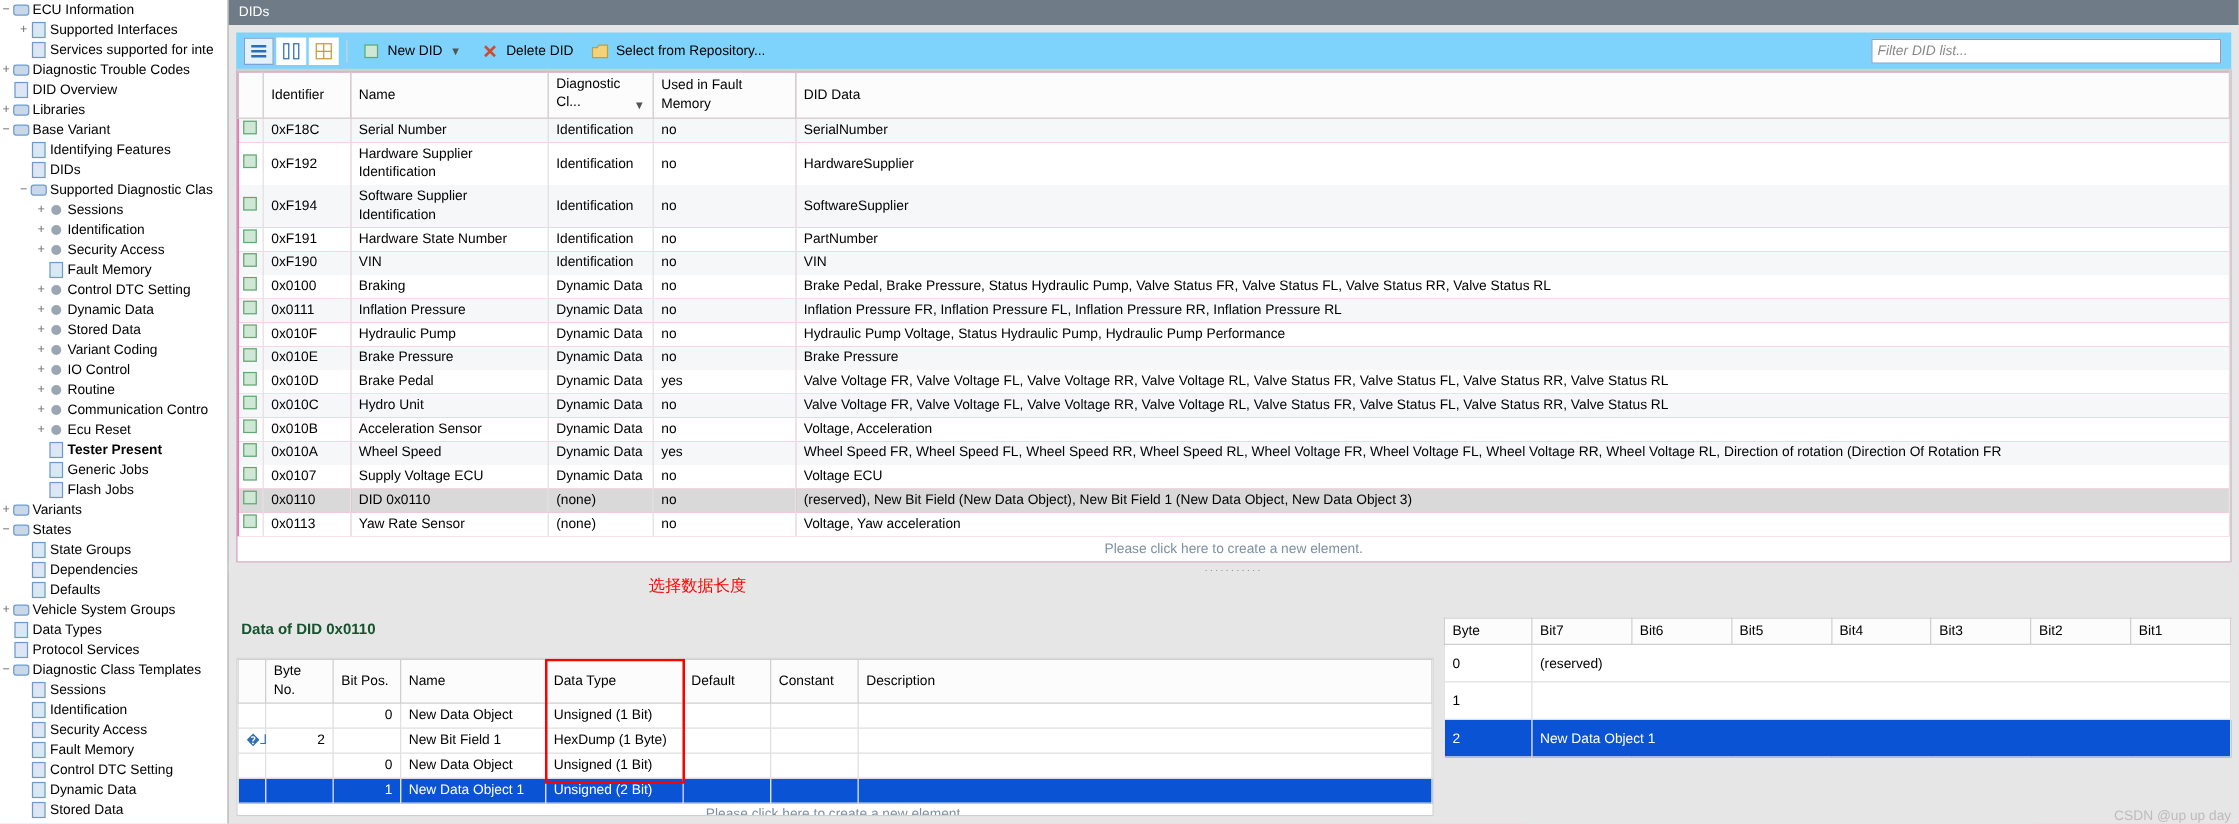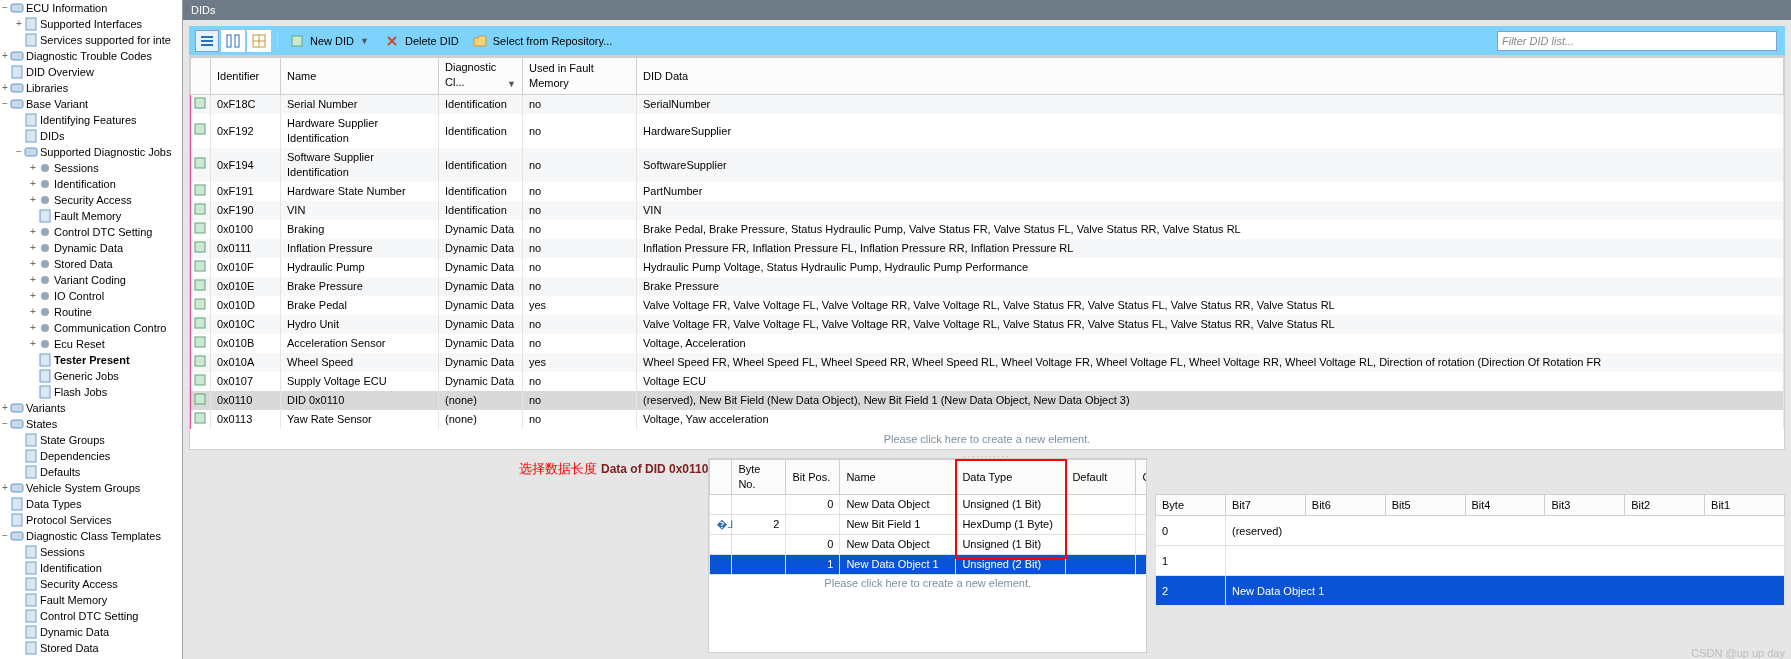--- a/index.html
+++ b/index.html
@@ -41,24 +41,24 @@
 .grid tbody tr.sel td { background:#d9d9d9; }
 .grid .ci { width:20px; padding:0 2px; text-align:center; }
 .grid .c0 { width:70px; } .grid .c1 { width:158px; } .grid .c2 { width:84px; } .grid .c3 { width:114px; } .grid .c4 { }
 .grid .drop-arr { float:right; color:#555; font-size:9px; margin-top:2px;}
 .grid-footer { text-align:center; color:#7d90a3; padding:4px 0; background:#fff; font-size:11px; }
 .grid-sep { height:8px; background:#e6e6e6; position:relative; display:flex; align-items:center; justify-content:center; color:#7d7d7d; letter-spacing:2px; cursor:row-resize;}
 .grid-sep::before { content:"..........."; font-size:8px; color:#8a8a8a; }
 
 
 .bottom { display:flex; flex:1; gap:8px; padding:0 6px 6px 6px; min-height:0; }
-.bottom-left { flex:1; display:flex; flex-direction:row; min-width:0; }
+.bottom-left { flex:1; display:flex; flex-direction:column; min-width:0;gap:12px; }
 .bottom-right { width:630px; display:flex; flex-direction:column; }
 .red-title { color:#ff0000; font-size:13px; font-weight:500; padding:2px 0 2px 330px; }
-.panel-title { font-size:12px; font-weight:bold; padding:4px 0 4px 4px; color:#7f1d1d; }
+.panel-title { font-size:12px; font-weight:bold; padding:4px 0 4px 4px; color:#14532d; }
 .data-grid-wrap { border:1px solid #cfcfcf; background:#fff; flex:1; overflow:hidden; position:relative; }
 .data-grid { width:100%; border-collapse:collapse; table-layout:fixed; }
 .data-grid th, .data-grid td { text-align:left; padding:2px 6px; height:19px; line-height:15px; border:1px solid #e0e0e0; font-weight:normal;}
 .data-grid th { background:#fcfcfc; border:1px solid #cfcfcf; }
 .data-grid tbody tr.sel td { background:#0a53d4; color:#fff; }
 .data-grid .di { width:22px; } .data-grid .d0 { width:54px; text-align:right; } .data-grid .d1 { width:54px; text-align:right; }
 .data-grid .d2 { width:116px; } .data-grid .d3 { width:110px; } .data-grid .d4 { width:70px; } .data-grid .d5 { width:70px; } .data-grid .d6 { }
 .data-grid-footer { text-align:center; color:#7d90a3; padding:2px 0; font-size:11px; }
 .red-box { position:absolute; border:2px solid #ff0000; pointer-events:none; }
 
@@ -182,21 +182,21 @@
         </span>
       </li>
       <li class="ind1">
         <span class="tree-item">
           <span class="tw">−</span>
           <span class="ico">
             <svg class="ic-db">
               <rect x="1" y="3" width="12" height="8" rx="2"></rect>
             </svg>
           </span>
-          <span class="lbl">Supported Diagnostic Jobs</span>
+          <span class="lbl">Supported Diagnostic Clas</span>
         </span>
       </li>
       <li class="ind2">
         <span class="tree-item">
           <span class="tw">+</span>
           <span class="ico">
             <svg class="ic-gear">
               <circle cx="7" cy="7" r="4"></circle>
             </svg>
           </span>

